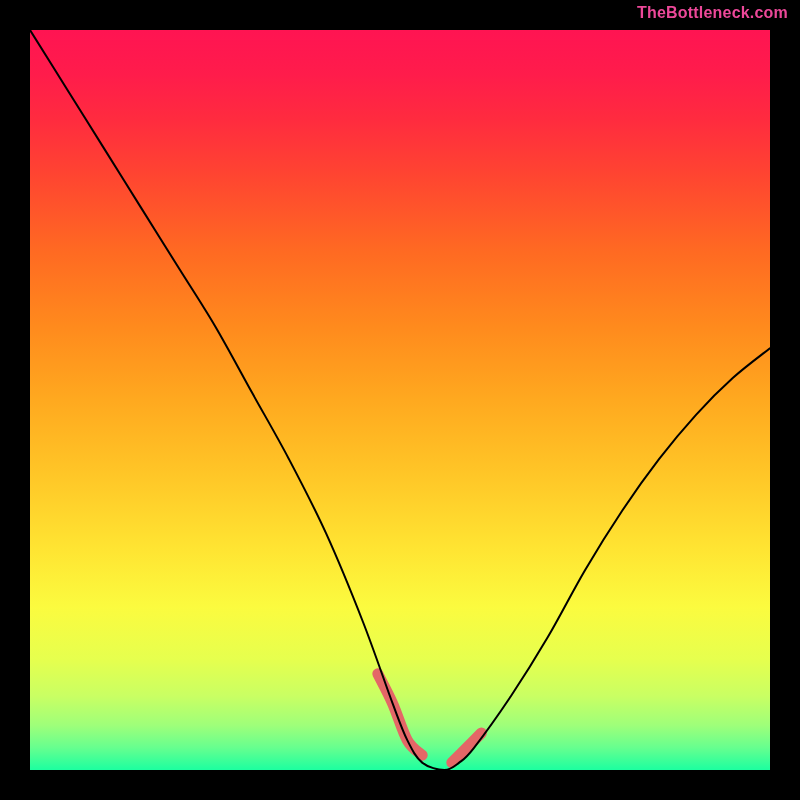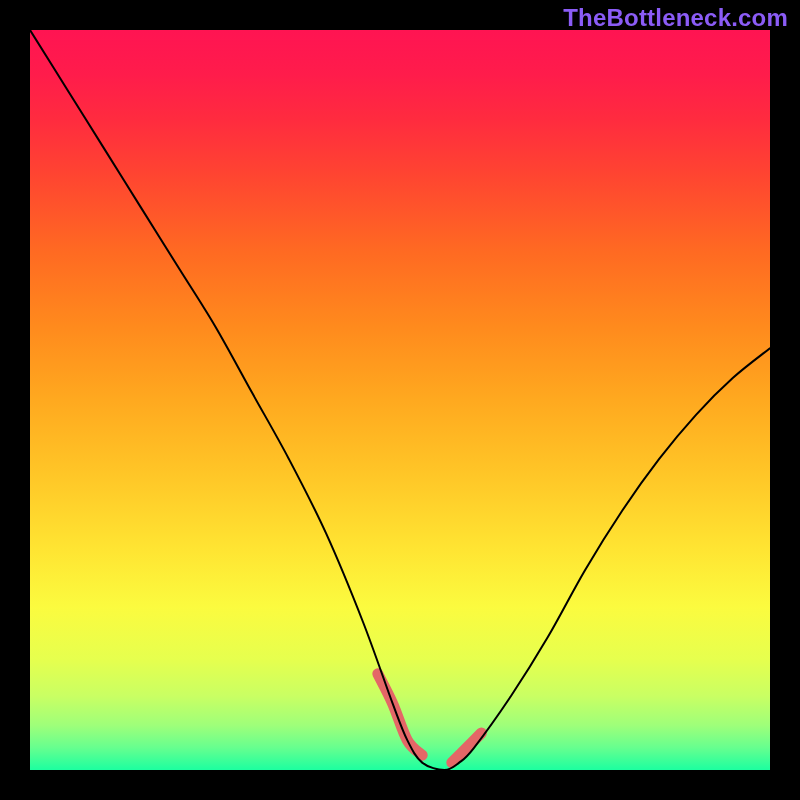--- a/index.html
+++ b/index.html
@@ -8,23 +8,23 @@
     position: relative;
     width: 800px;
     height: 800px;
     background: #000;
   }
   .watermark {
     position: absolute;
     top: 4px;
     right: 12px;
     font-family: Arial, Helvetica, sans-serif;
-    font-size: 24px;
+    font-size: 16px;
     font-weight: 600;
-    color: #8b5cf6;
+    color: #ec4899;
     letter-spacing: 0.2px;
   }
   .plot-area {
     position: absolute;
     left: 30px;
     top: 30px;
     width: 740px;
     height: 740px;
     overflow: hidden;
   }

